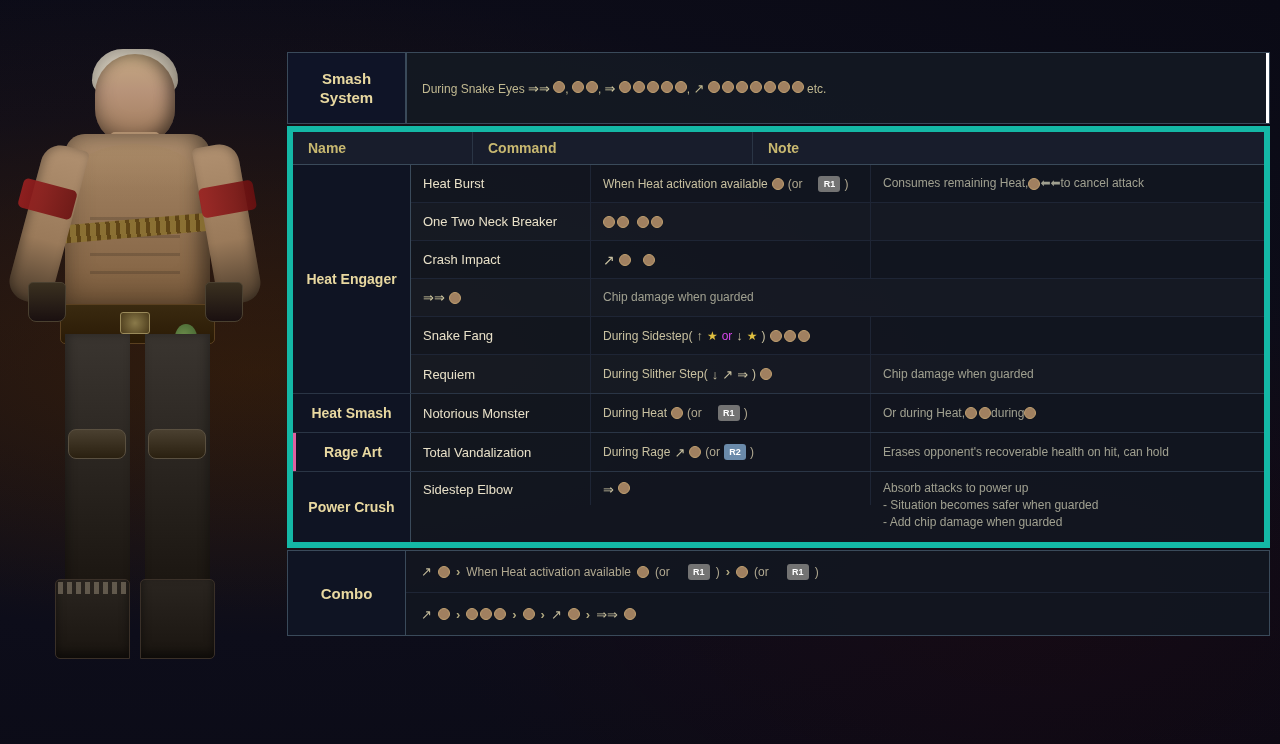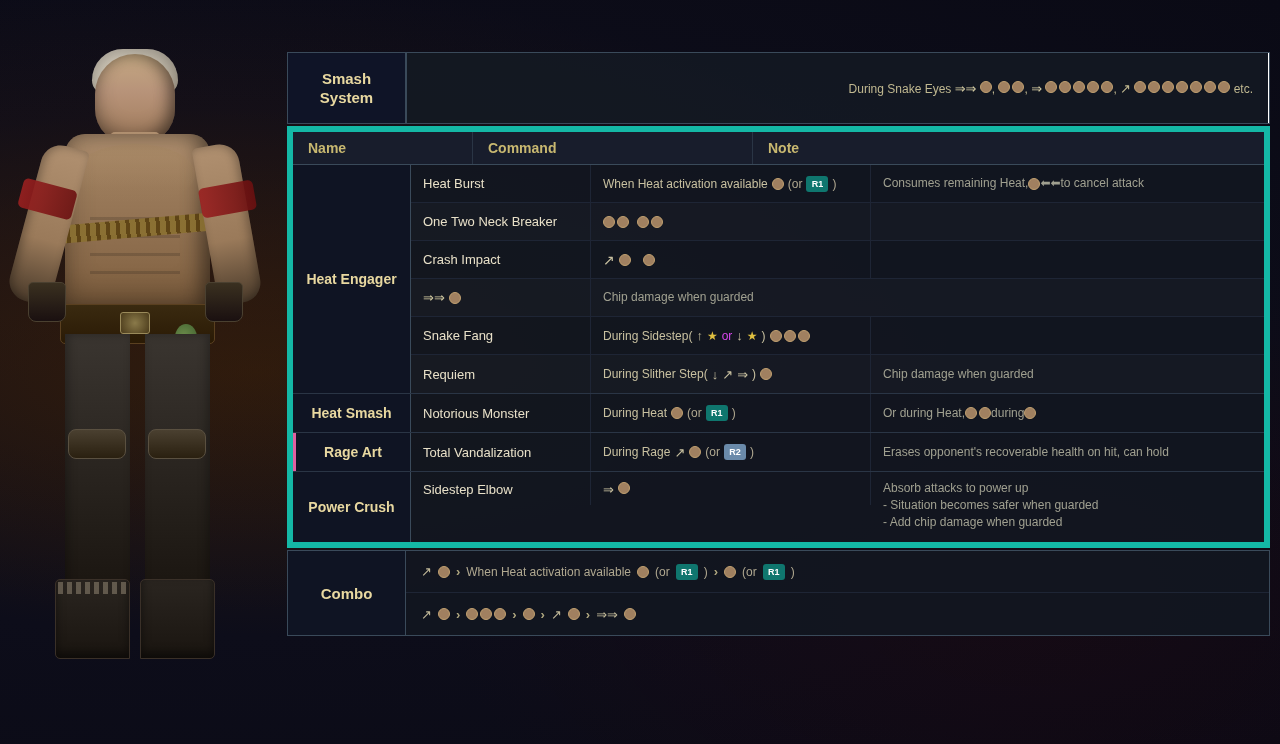--- a/index.html
+++ b/index.html
@@ -330,41 +330,40 @@
     }
 
     
     .heat-cmd-area {
       flex: 1;
       display: flex;
       align-items: center;
       padding: 8px 15px;
       gap: 6px;
       flex-wrap: wrap;
-      border-right: 1px solid #ffffff;
+      border-right: 3px solid #ffffff;
       color: #c8c0a0;
       font-size: 13px;
-      justify-content: flex-end;
     }
 
     .icon-btn {
       display: inline-flex;
       align-items: center;
       justify-content: center;
       background: #888;
       color: white;
       font-size: 9px;
       font-weight: bold;
       padding: 1px 4px;
       border-radius: 3px;
       min-width: 22px;
       height: 16px;
     }
 
-    .btn-r1 { background: #0f766e; }
+    .btn-r1 { background: #737373; margin-left: 12px; }
     .btn-r2 { background: #6a8aaa; }
 
     
     .combo-section {
       background: rgba(18, 22, 32, 0.95);
       border: 1px solid #3a4a5a;
       display: flex;
       align-items: stretch;
     }
 

